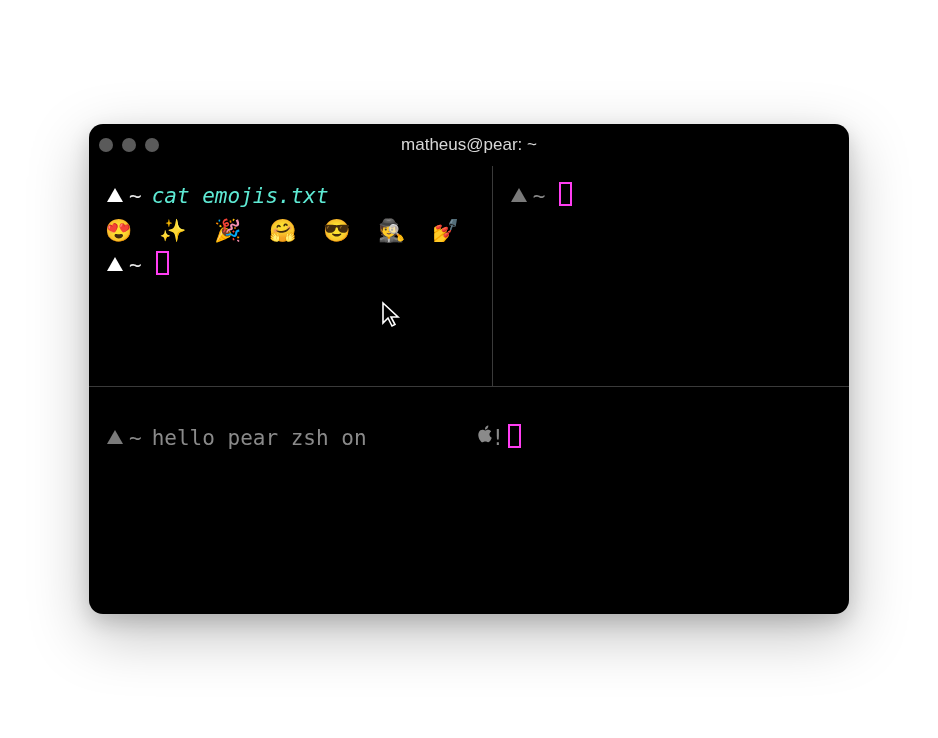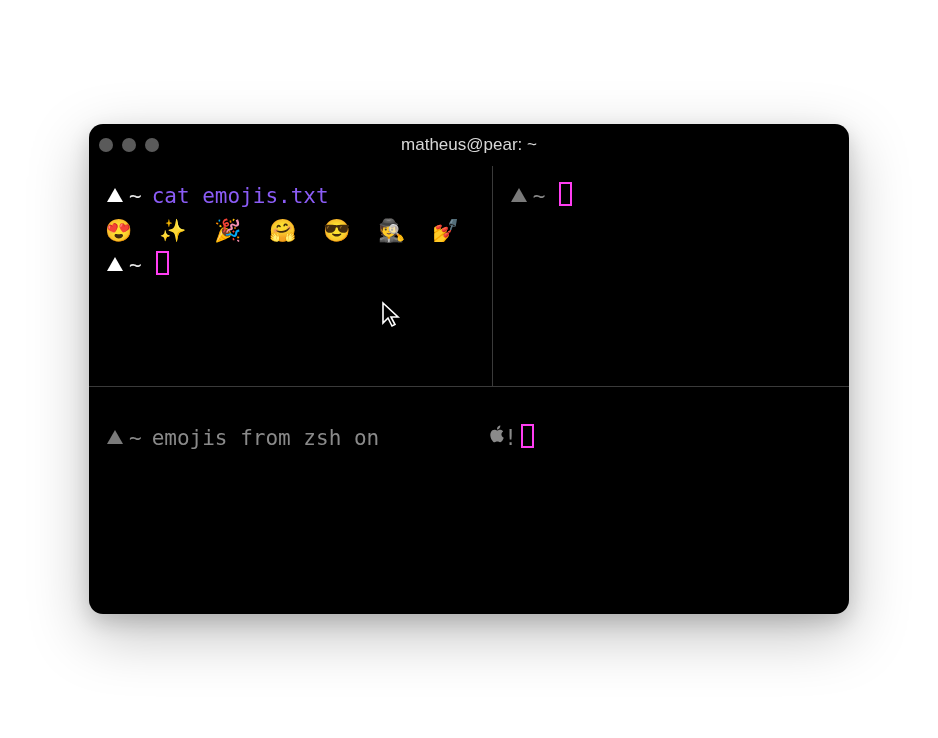--- a/index.html
+++ b/index.html
@@ -105,22 +105,23 @@
       top: -1px;
     }
     .prompt-triangle.dim {
       border-bottom-color: #7a7a7a;
     }
     .tilde {
       color: #e8e8e8;
       margin-right: 10px;
     }
     .cmd-text {
-      color: #8b5cf6;
+      color: #5eead4;
       white-space: pre;
+      font-style: italic;
     }
     .dim-text {
       color: #8a8a8a;
       white-space: pre;
     }
     .emoji-row {
       font-size: 22px;
       letter-spacing: 7px;
       margin-top: 1px;
       margin-bottom: 1px;
@@ -192,21 +193,21 @@
         <span class="prompt-triangle dim"></span>
         <span class="tilde dim-text">~</span>
         <span class="cursor-block"></span>
       </div>
     </div>
 
     <div class="pane pane-bottom">
       <div class="line">
         <span class="prompt-triangle dim"></span>
         <span class="tilde dim-text">~</span>
-        <span class="dim-text">emojis from zsh on </span>
+        <span class="dim-text">hello pear zsh on </span>
         <span class="apple-icon">
           <svg width="16" height="18" viewBox="0 0 16 18">
             <path d="M11.5 3.2c.6-.75.95-1.75.85-2.75-.85.05-1.9.55-2.5 1.3-.55.65-1 1.7-.85 2.7.95.05 1.9-.5 2.5-1.25zM13.4 9.55c-.02-2.05 1.68-3.05 1.75-3.1-.95-1.4-2.45-1.6-2.98-1.62-1.25-.13-2.47.75-3.1.75-.65 0-1.63-.73-2.7-.71-1.37.02-2.65.81-3.35 2.04-1.45 2.51-.37 6.2 1.02 8.23.7 1 1.51 2.11 2.6 2.07 1.05-.04 1.45-.67 2.72-.67 1.26 0 1.63.67 2.72.65 1.13-.02 1.84-1.01 2.52-2.01.81-1.15 1.13-2.28 1.15-2.34-.03-.01-2.19-.84-2.35-3.29z" fill="#8a8a8a"></path>
           </svg>
         </span>
         <span class="dim-text">!</span>
         <span class="cursor-block"></span>
       </div>
     </div>
 

